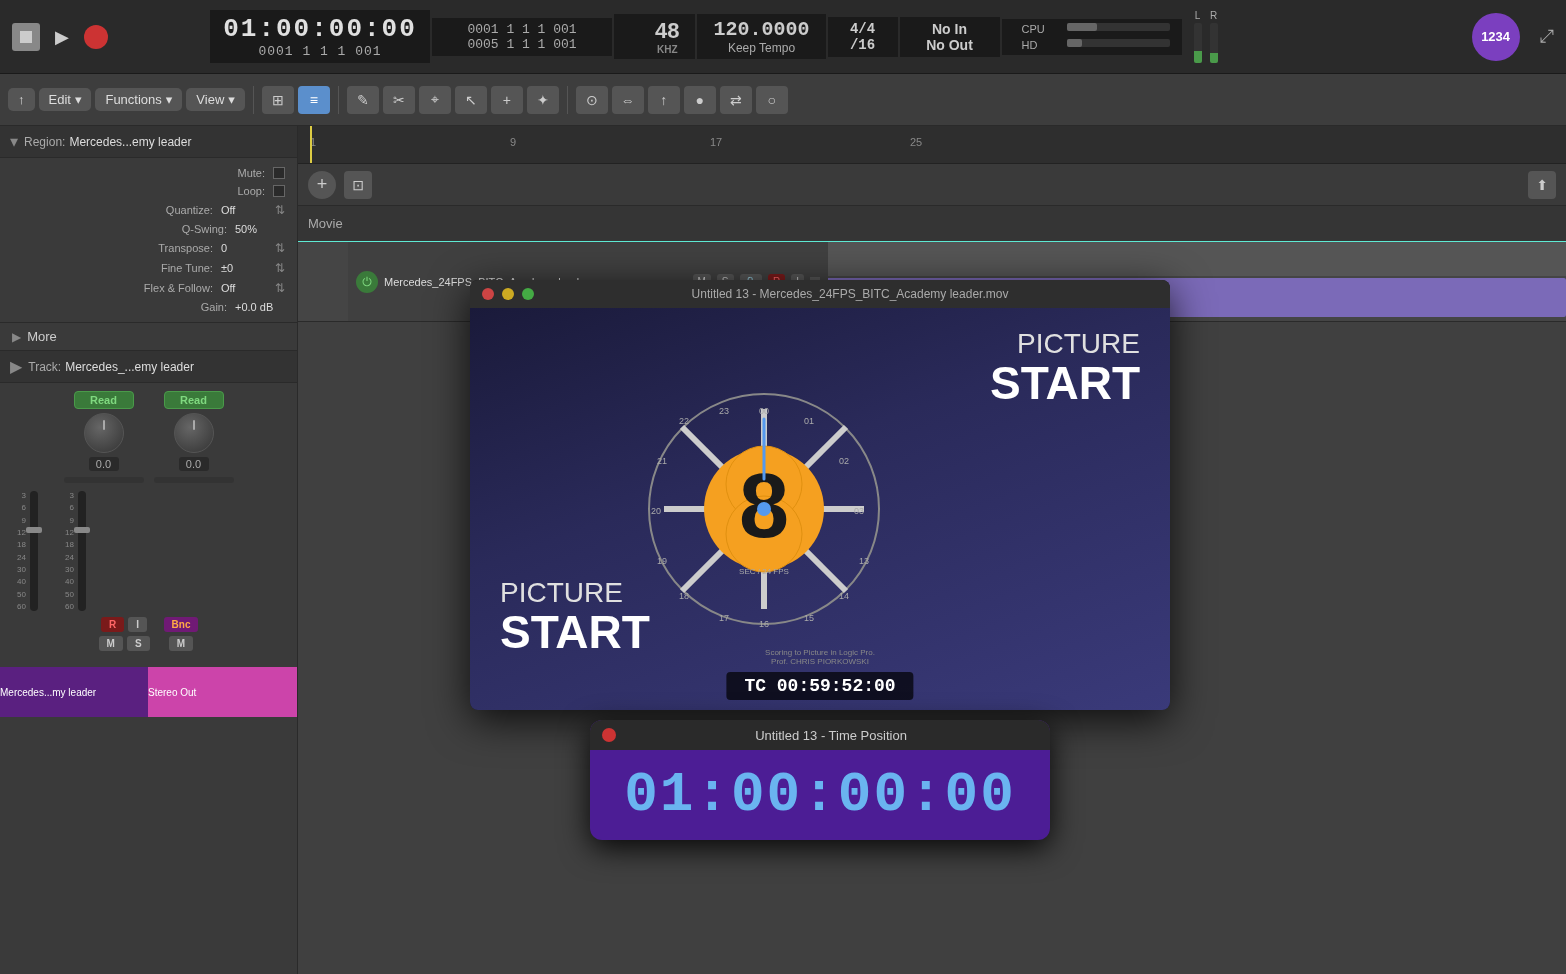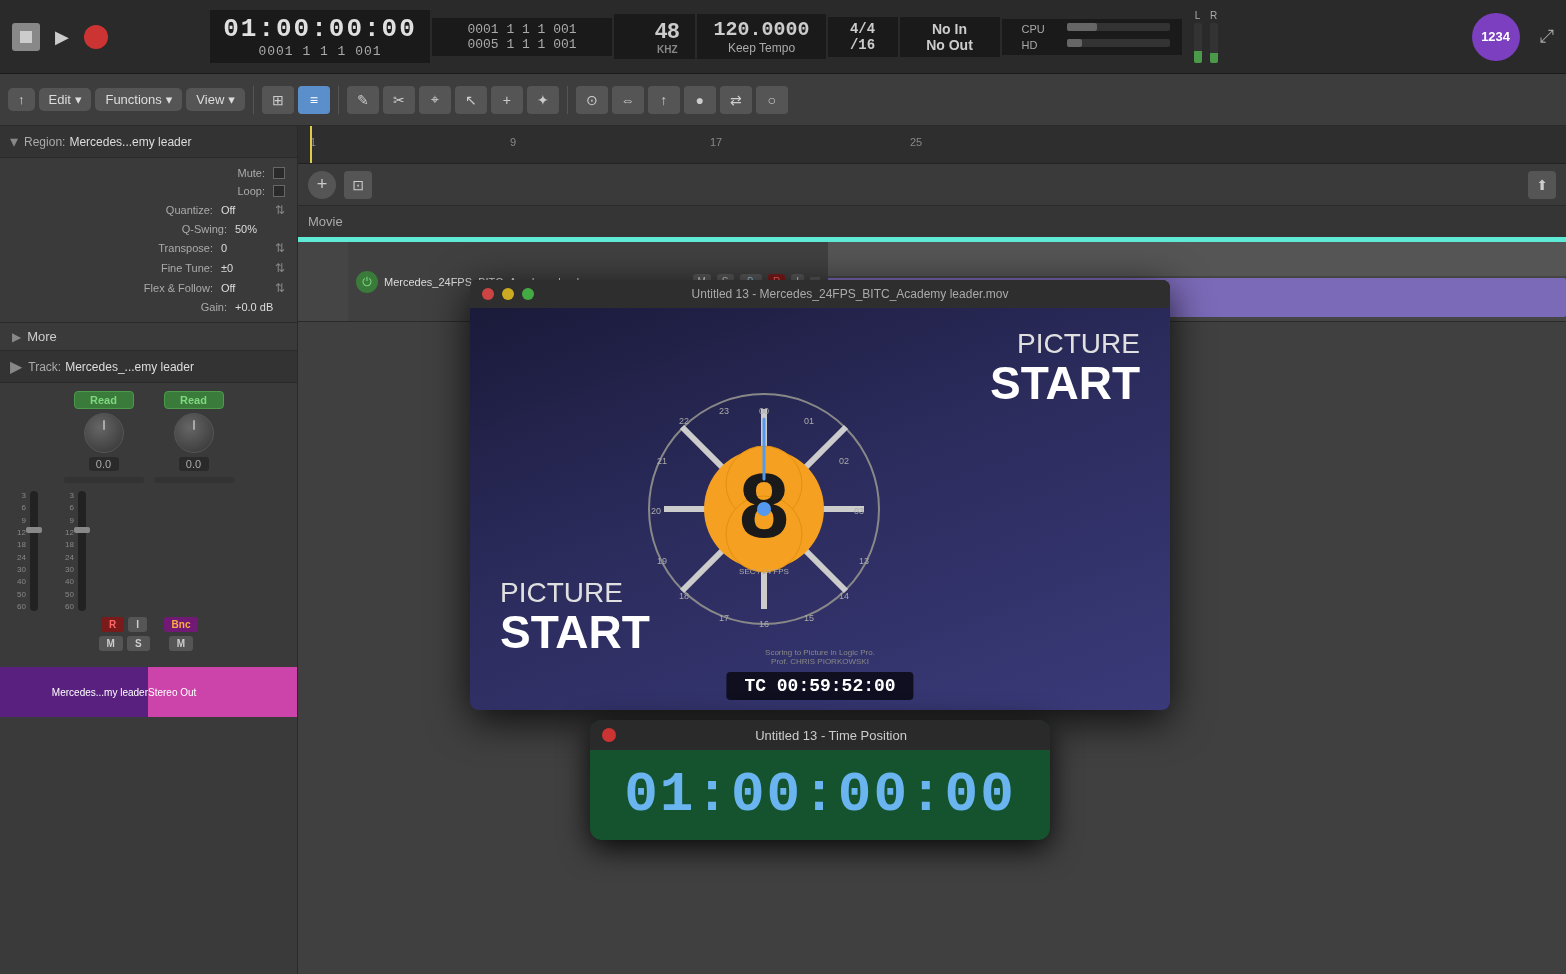--- a/index.html
+++ b/index.html
@@ -447,21 +447,21 @@
     }
 
     
     .track-name-band {
       position: absolute;
       bottom: 0;
       left: 0;
       width: 148px;
       height: 50px;
       background: #5a2080;
-      display: flex; align-items: center; justify-content: flex-end;
+      display: flex; align-items: center; justify-content: flex-start;
     }
     .track-name-band-text {
       color: white;
       font-size: 10px;
       text-align: center;
     }
     .stereo-band {
       position: absolute;
       bottom: 0;
       left: 148px;
@@ -553,21 +553,21 @@
     }
 
     
     .movie-label-row {
       position: absolute;
       top: 80px; left: 0; right: 0;
       height: 36px;
       background: #353535;
       display: flex; align-items: center;
       padding-left: 10px;
-      border-bottom: 5px solid #5eead4;
+      border-bottom: 1px solid #5eead4;
     }
     .movie-label {
       color: #aaa;
       font-size: 13px;
     }
 
     
     .track-row {
       position: absolute;
       top: 116px; left: 0; right: 0;
@@ -657,21 +657,21 @@
       white-space: nowrap;
       text-align: center;
     }
 
     
     .time-position-window {
       position: absolute;
       top: 720px; left: 590px;
       width: 460px;
       height: 120px;
-      background: #14532d;
+      background: #4c1d95;
       border-radius: 12px;
       box-shadow: 0 8px 30px rgba(0,0,0,0.9);
       overflow: hidden;
       z-index: 60;
     }
     .tp-titlebar {
       height: 30px;
       background: #2a2a2a;
       display: flex;
       align-items: center;

